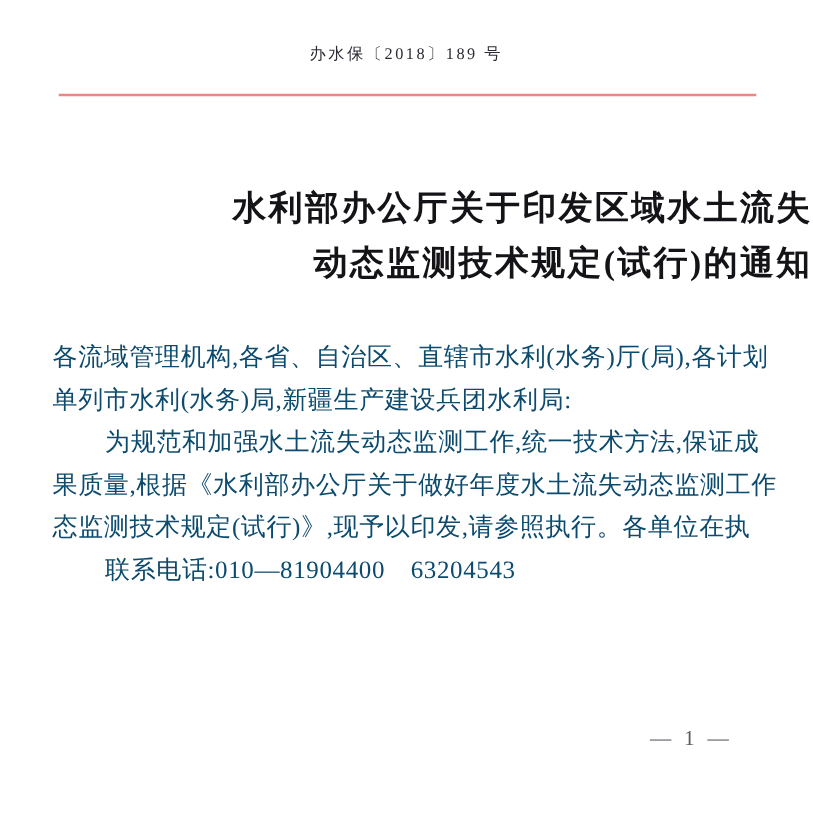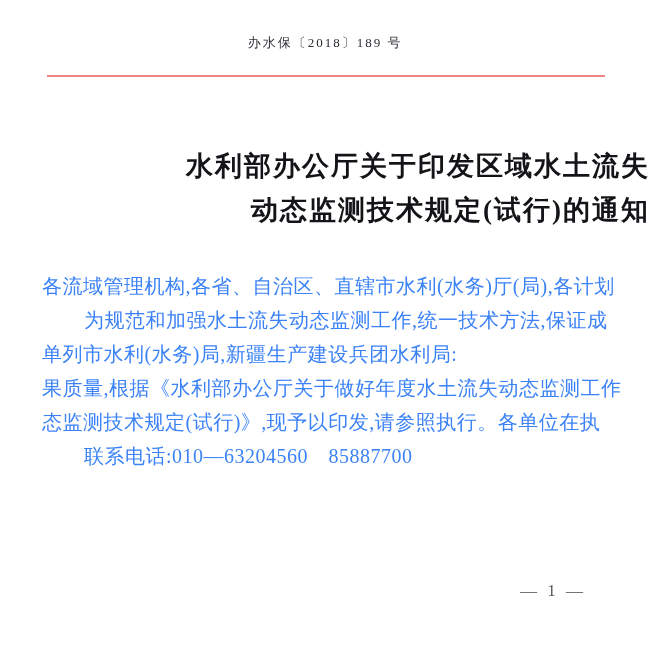--- a/index.html
+++ b/index.html
@@ -52,21 +52,21 @@
     display: block;
   }
   .doc-body {
     position: absolute;
     top: 269px;
     left: 42px;
     width: 566px;
     font-size: 20px;
     line-height: 34px;
     letter-spacing: 0.5px;
-    color: #3b82f6;
+    color: #0c4a6e;
   }
   .body-line {
     white-space: pre;
   }
   .body-line.indent {
     padding-left: 42px;
   }
   .page-number {
     position: absolute;
     top: 581px;
@@ -86,22 +86,22 @@
 
   <div class="red-divider" style="background: rgb(238, 133, 133);"></div>
 
   <h1 class="doc-title">
     <span class="title-line">水利部办公厅关于印发区域水土流失</span>
     <span class="title-line">动态监测技术规定(试行)的通知</span>
   </h1>
 
   <div class="doc-body">
       <div class="body-line">各流域管理机构,各省、自治区、直辖市水利(水务)厅(局),各计划</div>
+      <div class="body-line">单列市水利(水务)局,新疆生产建设兵团水利局:</div>
       <div class="body-line indent">为规范和加强水土流失动态监测工作,统一技术方法,保证成</div>
-      <div class="body-line">单列市水利(水务)局,新疆生产建设兵团水利局:</div>
       <div class="body-line">果质量,根据《水利部办公厅关于做好年度水土流失动态监测工作</div>
       <div class="body-line">态监测技术规定(试行)》,现予以印发,请参照执行。各单位在执</div>
-      <div class="body-line indent">联系电话:010—63204560　85887700</div>
+      <div class="body-line indent">联系电话:010—81904400　63204543</div>
     </div>
 
   <div class="page-number">— 1 —</div>
 
 </div>
 
 </body></html>

